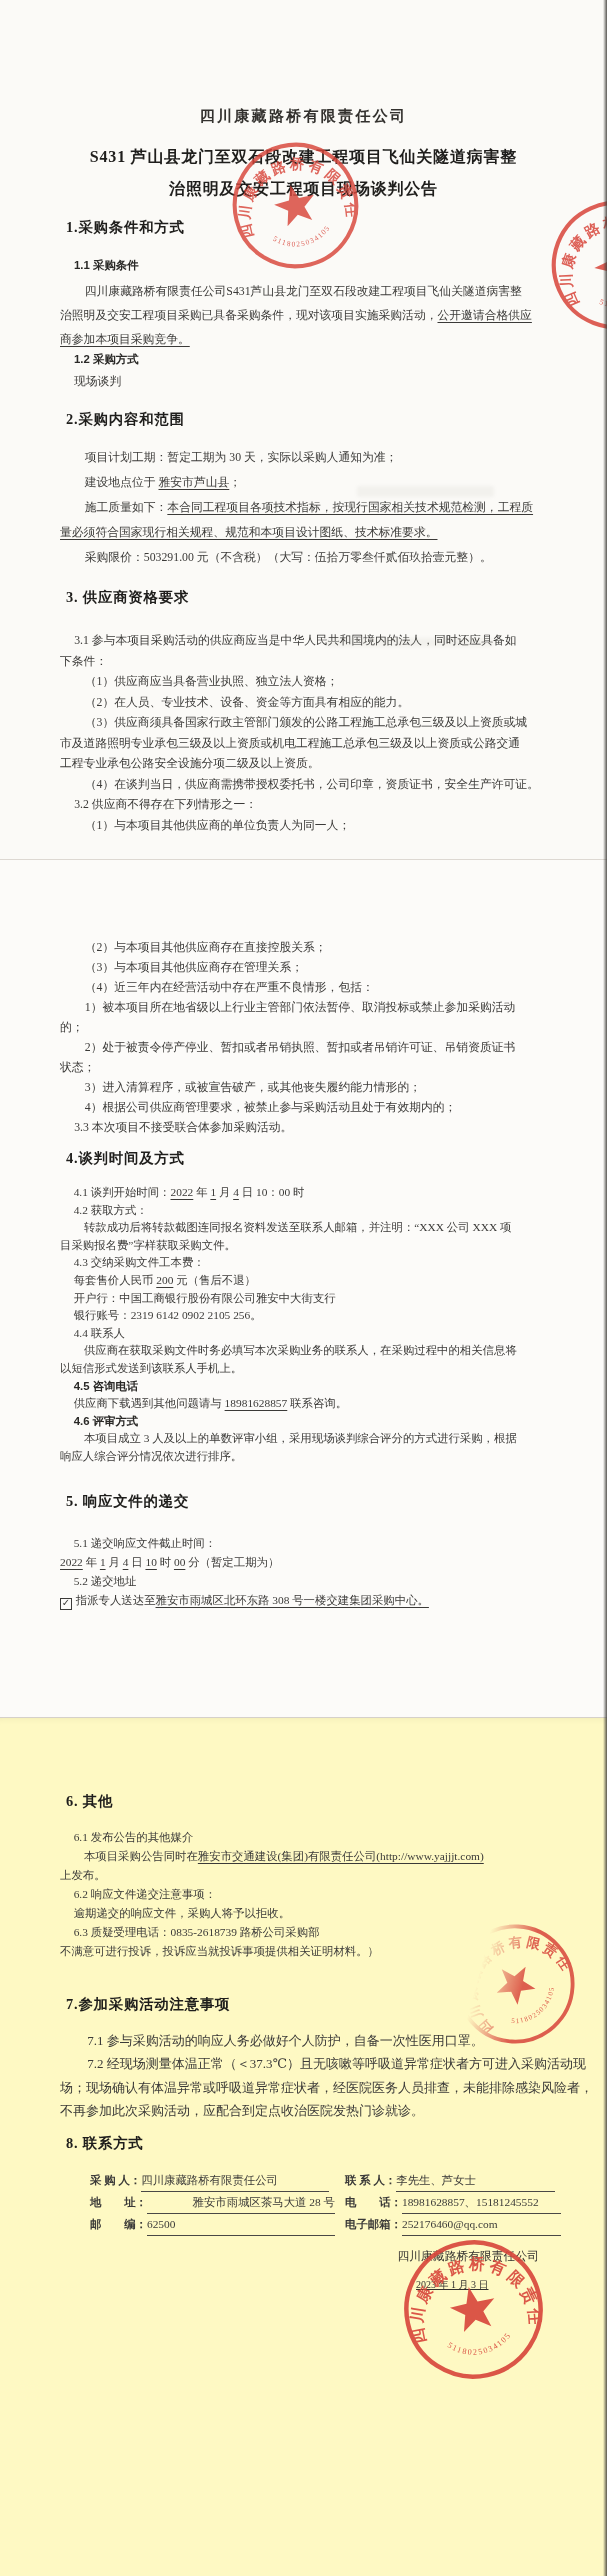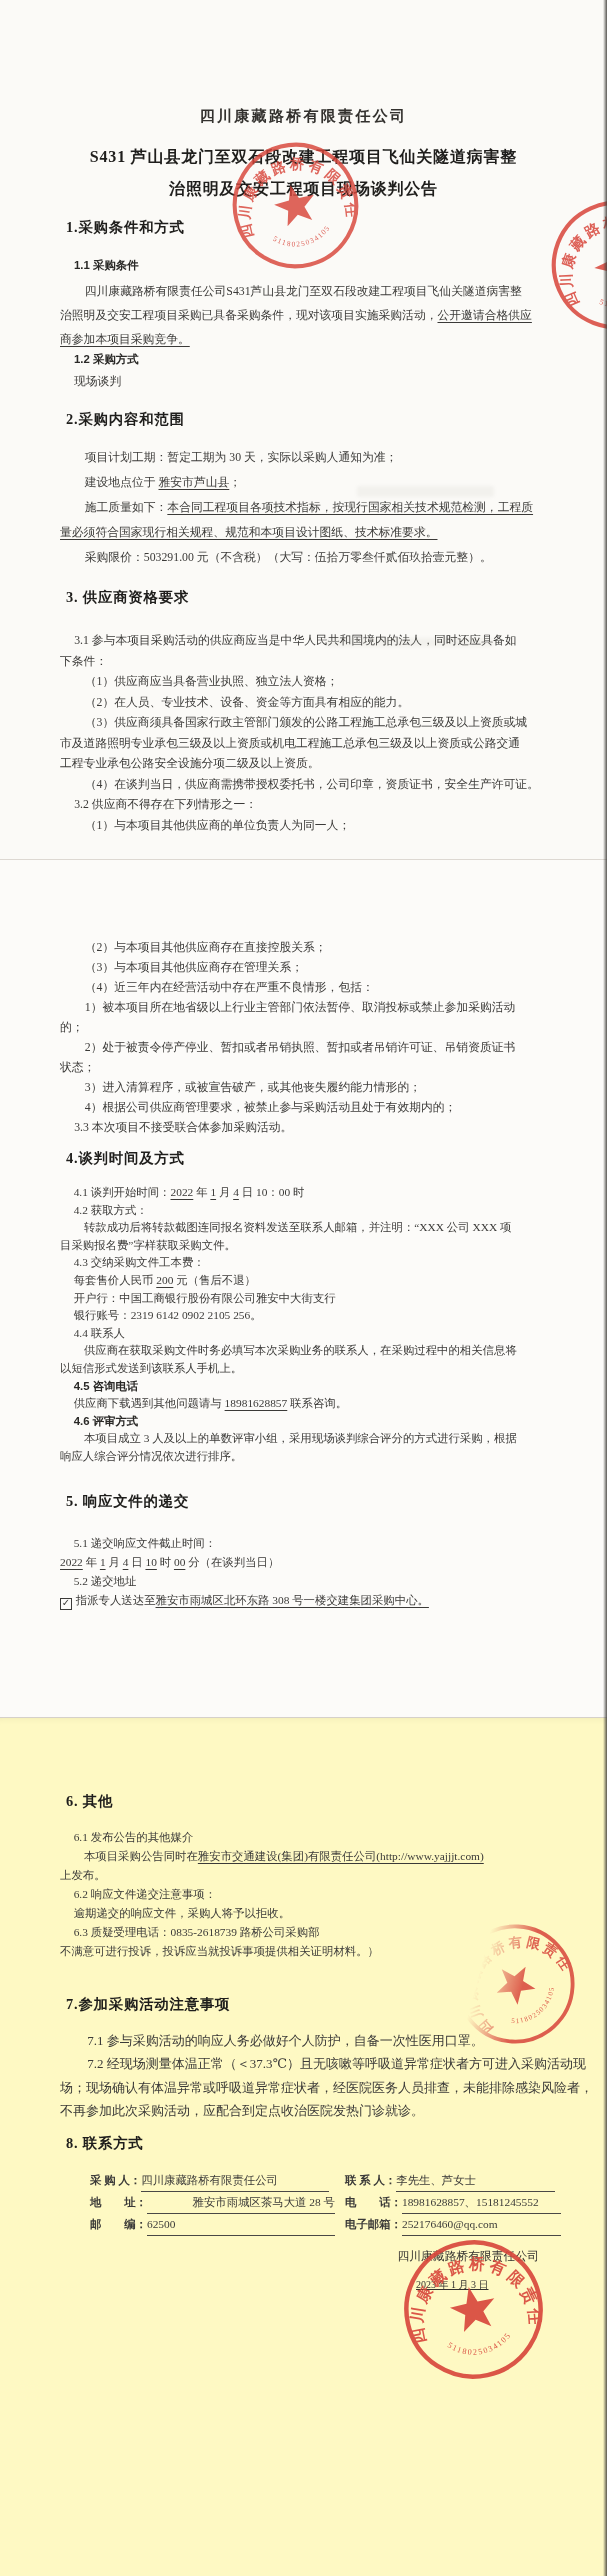--- a/index.html
+++ b/index.html
@@ -152,21 +152,21 @@
       <div class="ln ind1"><span>供应商下载遇到其他问题请与 </span><span class="u">18981628857</span><span> 联系咨询。</span></div>
       <div class="ln ind1 sub-b"><span>4.6 评审方式</span></div>
       <div class="ln ind2"><span>本项目成立 3 人及以上的单数评审小组，采用现场谈判综合评分的方式进行采购，根据</span></div>
       <div class="ln"><span>响应人综合评分情况依次进行排序。</span></div>
     </div>
 
     <div class="abs hd h-main" style="top:632px;left:66px;">5. 响应文件的递交</div>
 
     <div class="blk" style="top:674px;line-height:19px;font-size:11.4px;">
       <div class="ln ind1"><span>5.1 递交响应文件截止时间：</span></div>
-      <div class="ln"><span class="u">2022</span><span> 年 </span><span class="u">1</span><span> 月 </span><span class="u">4</span><span> 日 </span><span class="u">10</span><span> 时 </span><span class="u">00</span><span> 分（在谈判当日）</span></div>
+      <div class="ln"><span class="u">2022</span><span> 年 </span><span class="u">1</span><span> 月 </span><span class="u">4</span><span> 日 </span><span class="u">10</span><span> 时 </span><span class="u">00</span><span> 分（暂定工期为）</span></div>
       <div class="ln ind1"><span>5.2 递交地址</span></div>
       <div class="ln"><span class="chk"><span>✓</span></span><span>指派专人送达至</span><span class="u">雅安市雨城区北环东路 308 号一楼交建集团采购中心。</span></div>
     </div>
   </div>
 
   <div class="pg" id="pg3">
     <div class="abs hd h-main" style="top:74px;left:66px;">6. 其他</div>
 
     <div class="blk" style="top:110px;line-height:19px;font-size:11.4px;">
       <div class="ln ind1"><span>6.1 发布公告的其他媒介</span></div>

